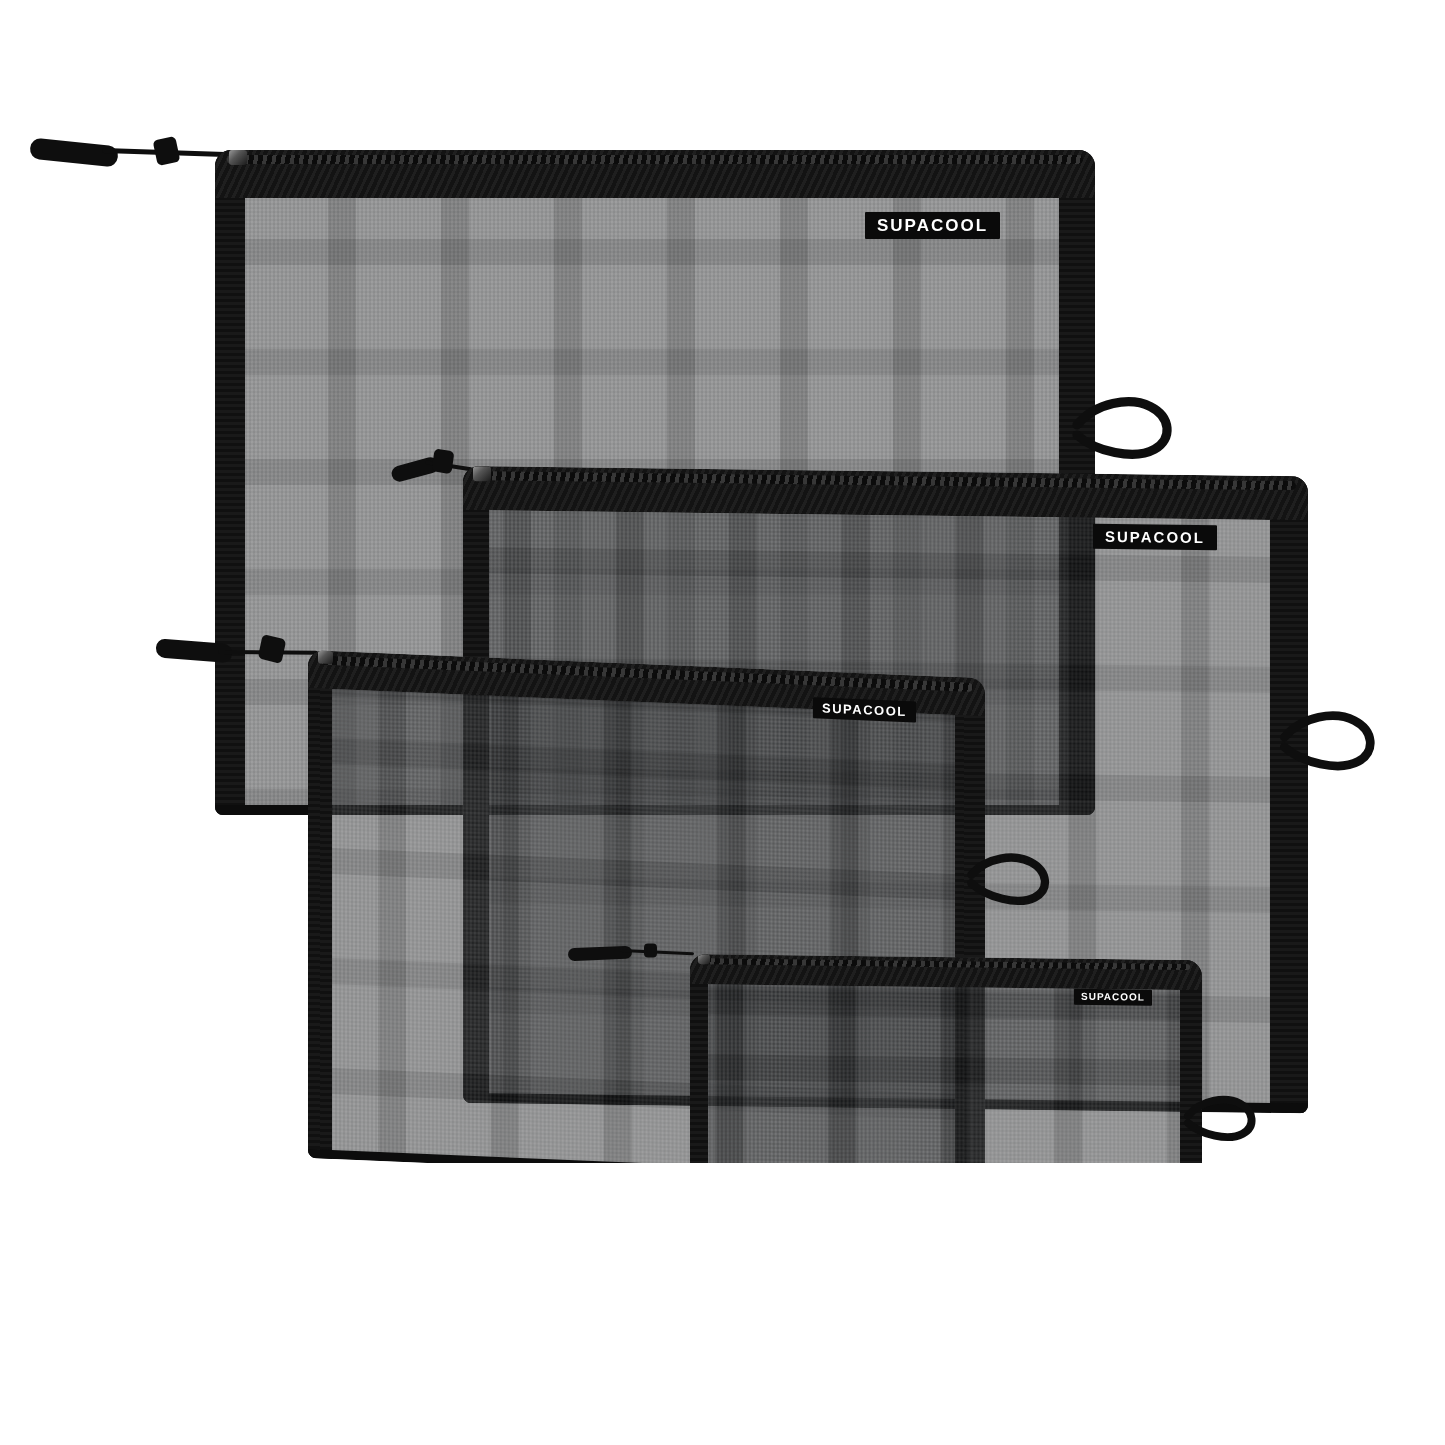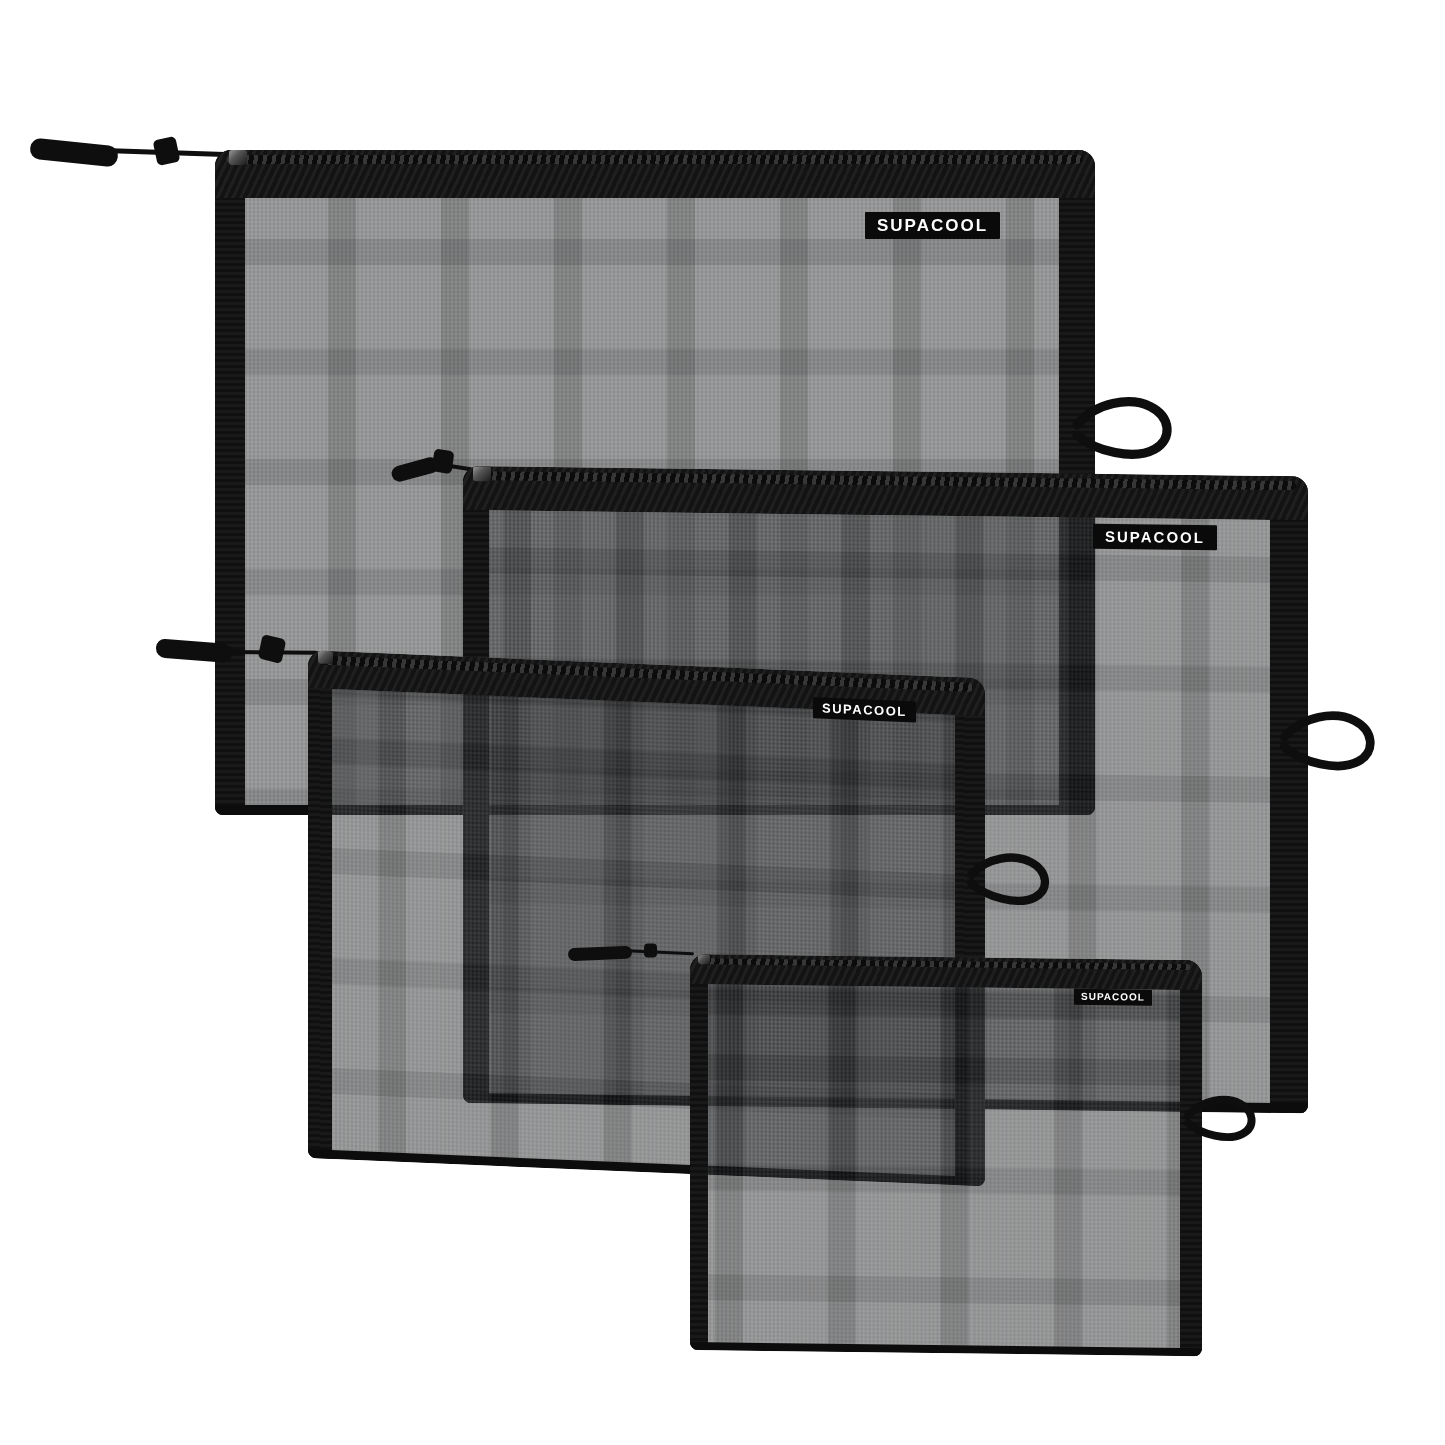--- a/index.html
+++ b/index.html
@@ -1,16 +1,16 @@
 <!DOCTYPE html>
 <html><head>
 <meta charset="utf-8">
 <style>
   html,body{margin:0;padding:0;background:#ffffff;}
-  .stage{position:relative;width:1445px;height:1445px;background:#ffffff;overflow:hidden;
+  .stage{position:relative;width:1445px;height:1163px;background:#ffffff;overflow:hidden;
          font-family:"Liberation Sans", sans-serif;}
 
   .bag{position:absolute;}
   .bag1{left:215px;top:150px;width:880px;height:665px;z-index:1;}
   .bag2{left:463px;top:466px;width:845px;height:637px;z-index:2;transform:skewY(0.7deg);transform-origin:top left;}
   .bag3{left:308px;top:650px;width:677px;height:508px;z-index:3;transform:skewY(2.4deg);transform-origin:top left;}
   .bag4{left:690px;top:954px;width:512px;height:396px;z-index:4;transform:skewY(0.7deg);transform-origin:top left;}
 
   .frame{position:absolute;inset:0;border-radius:16px 16px 8px 8px;overflow:hidden;}
 

